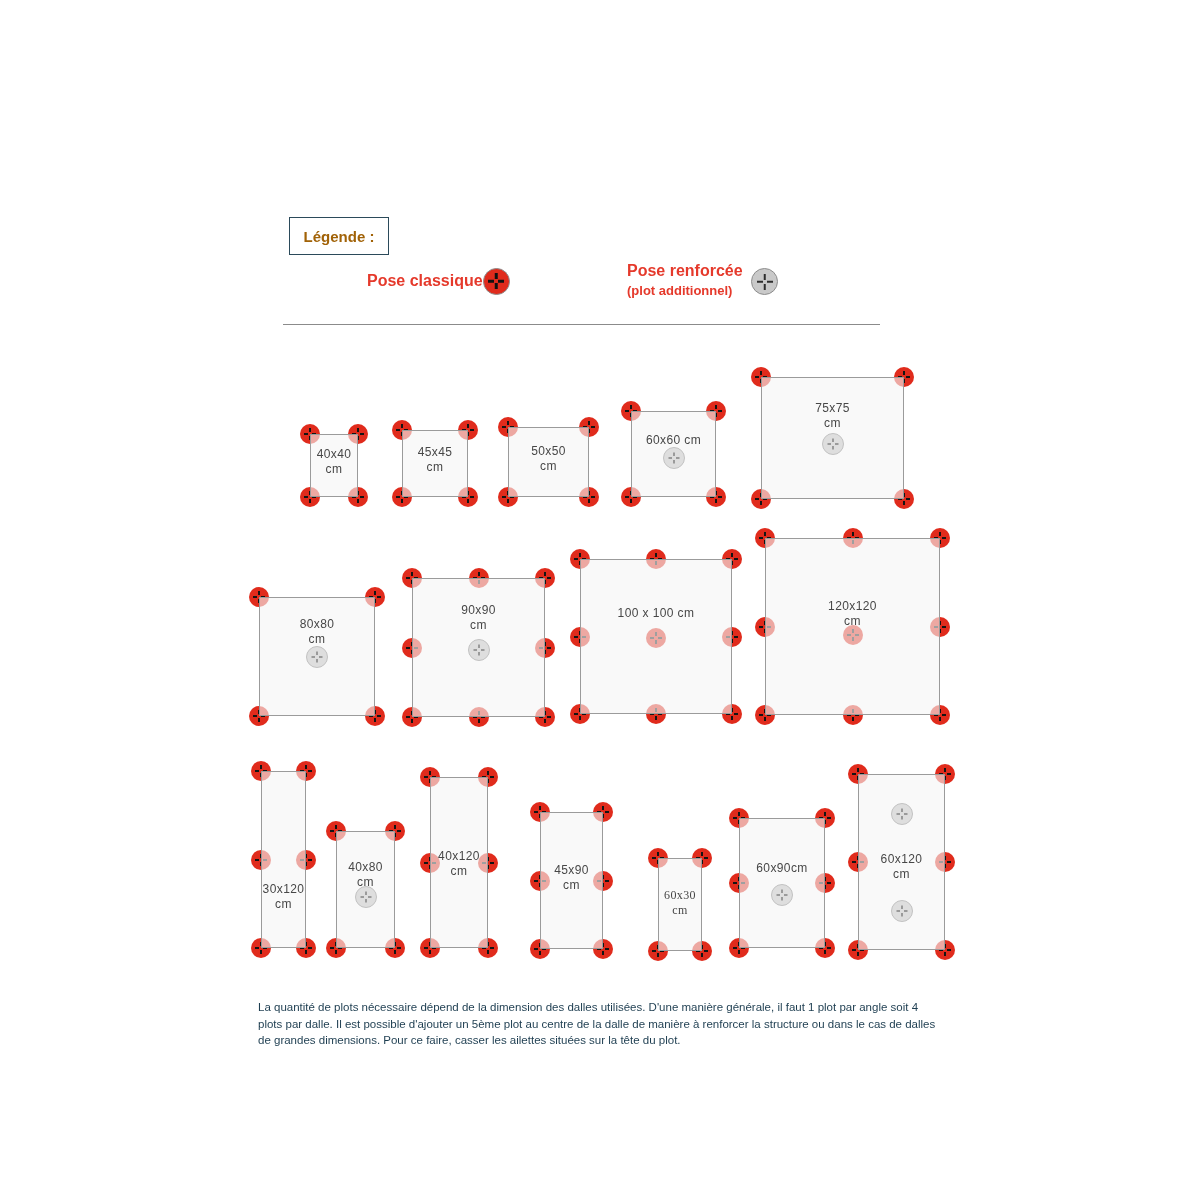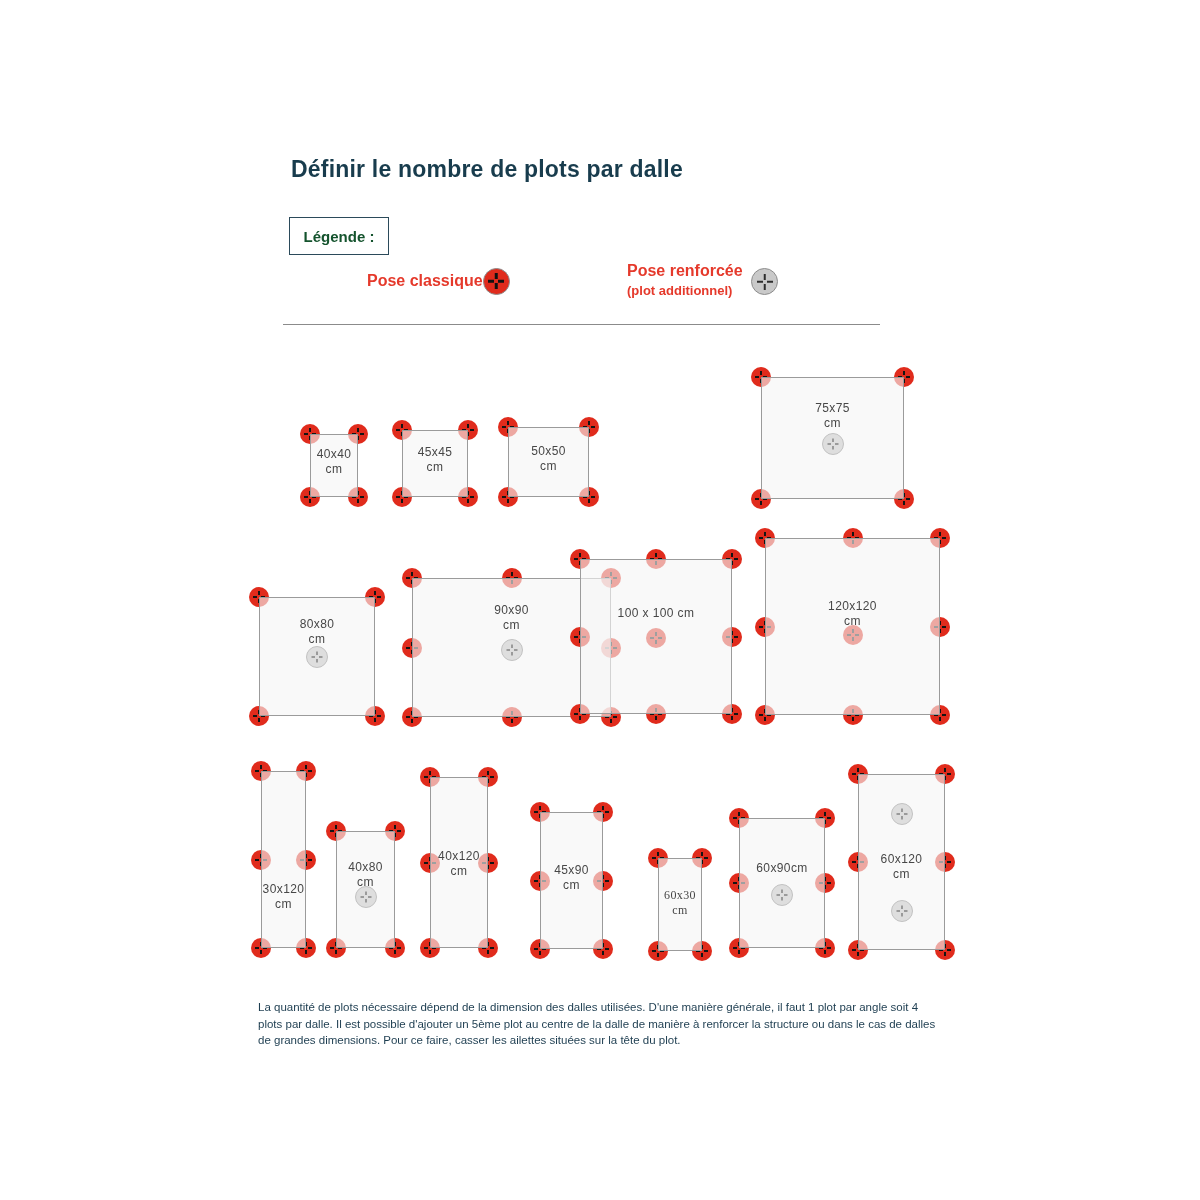--- a/index.html
+++ b/index.html
@@ -10,21 +10,21 @@
   .page-title {
     position:absolute; left:291px; top:156px;
     font-size:23px; font-weight:bold; letter-spacing:0.2px;
     color:#183c4d;
   }
 
   .legend-box {
     position:absolute; left:289px; top:217px; width:100px; height:38px;
     border:1.5px solid #2b4a5a; box-sizing:border-box;
     display:flex; align-items:center; justify-content:center;
-    font-size:15px; font-weight:bold; color:#14532d;
+    font-size:15px; font-weight:bold; color:#a16207;
   }
 
   .legend-classic {
     position:absolute; left:367px; top:266px; height:30px;
     display:flex; align-items:center; 
   }
   .legend-classic .lbl { font-size:16px; font-weight:bold; color:#e5392b; }
 
   .legend-reinforced { position:absolute; left:581px; top:261px;margin-left:46px; }
   .legend-reinforced .lbl { font-size:16px; font-weight:bold; color:#e5392b; line-height:20px; }
@@ -78,21 +78,20 @@
   .footer-text {
     position:absolute; left:258px; top:999px; width:678px;
     font-size:11.5px; line-height:16.5px; color:#1d3d50;
   }
 </style>
 </head>
 <body>
 
 <div class="stage">
 
-  <div class="page-title">Définir le nombre de plots par dalle</div>
 
   <div class="legend-box">
     <span>Légende :</span>
   </div>
 
   <div class="legend-classic">
     <span class="lbl">Pose classique</span>
     <span class="legend-dot red">
         <i class="vbar"></i>
         <i class="hbar"></i>
@@ -179,20 +178,48 @@
             <i class="vbar"></i>
             <i class="hbar"></i>
           </span>
         </div>
         <div class="slab-face"></div>
         <div class="slab-label" style="top: 45%;">
           <div>50x50</div>
           <div>cm</div>
         </div>
       </div>
+      <div class="slab" style="left: 631px; top: 411px; width: 85px; height: 86px;">
+        <div class="layer-under">
+          <span class="plot classic" style="left: 0%; top: 0%;">
+            <i class="vbar"></i>
+            <i class="hbar"></i>
+          </span>
+          <span class="plot classic" style="left: 100%; top: 0%;">
+            <i class="vbar"></i>
+            <i class="hbar"></i>
+          </span>
+          <span class="plot classic" style="left: 0%; top: 100%;">
+            <i class="vbar"></i>
+            <i class="hbar"></i>
+          </span>
+          <span class="plot classic" style="left: 100%; top: 100%;">
+            <i class="vbar"></i>
+            <i class="hbar"></i>
+          </span>
+        </div>
+        <div class="slab-face"></div>
+        <div class="slab-label" style="top: 34%;">
+          <div>60x60 cm</div>
+        </div>
+        <span class="plot additional" style="left: 50%; top: 55%;">
+          <i class="vbar"></i>
+          <i class="hbar"></i>
+        </span>
+      </div>
       <div class="slab" style="left: 761px; top: 377px; width: 143px; height: 122px;">
         <div class="layer-under">
           <span class="plot classic" style="left: 0%; top: 0%;">
             <i class="vbar"></i>
             <i class="hbar"></i>
           </span>
           <span class="plot classic" style="left: 100%; top: 0%;">
             <i class="vbar"></i>
             <i class="hbar"></i>
           </span>
@@ -237,21 +264,21 @@
         <div class="slab-face"></div>
         <div class="slab-label" style="top: 29%;">
           <div>80x80</div>
           <div>cm</div>
         </div>
         <span class="plot additional" style="left: 50%; top: 50%;">
           <i class="vbar"></i>
           <i class="hbar"></i>
         </span>
       </div>
-      <div class="slab" style="left: 412px; top: 578px; width: 159px; height: 139px; padding-left: 40px;">
+      <div class="slab" style="left: 412px; top: 578px; width: 133px; height: 139px;">
         <div class="layer-under">
           <span class="plot classic" style="left: 0%; top: 0%;">
             <i class="vbar"></i>
             <i class="hbar"></i>
           </span>
           <span class="plot classic" style="left: 100%; top: 0%;">
             <i class="vbar"></i>
             <i class="hbar"></i>
           </span>
           <span class="plot classic" style="left: 0%; top: 100%;">

